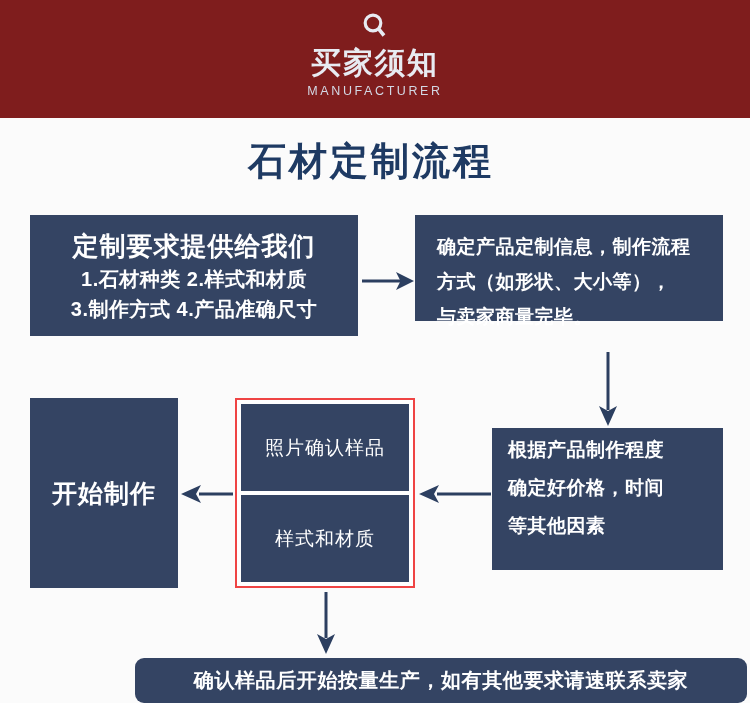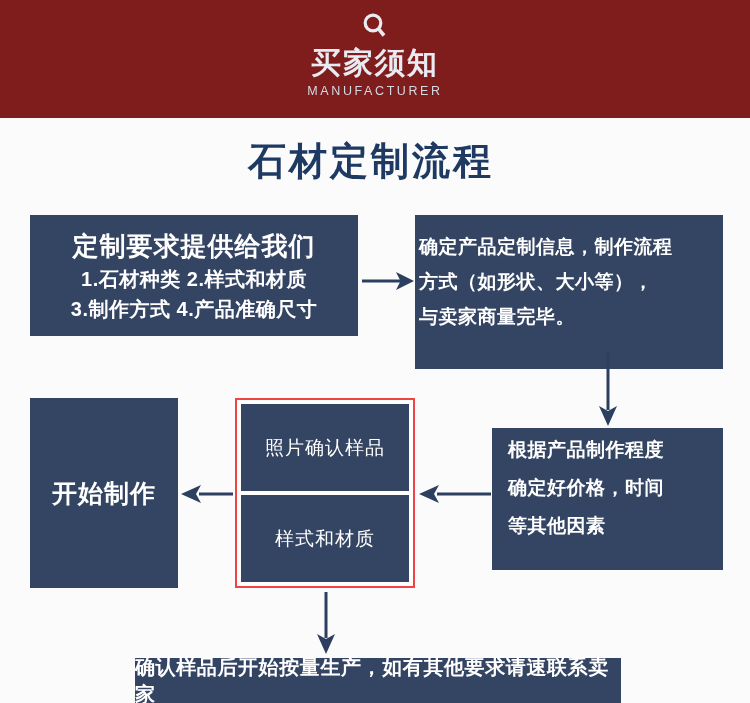--- a/index.html
+++ b/index.html
@@ -91,22 +91,22 @@
     font-size: 20px;
     font-weight: bold;
     line-height: 28px;
     letter-spacing: 0.5px;
     margin-top: 2px;
   }
 
   
   .box-confirm-info {
     left: 415px; top: 215px;
-    width: 308px; height: 154px;
-    padding: 14px 12px 0 4px;
+    width: 308px; height: 106px;
+    padding: 14px 12px 0 22px;
     text-align: left;
   }
   .box-confirm-info .bx-p {
     font-size: 19px;
     font-weight: bold;
     line-height: 35px;
     letter-spacing: 0.5px;
   }
 
   
@@ -160,24 +160,25 @@
   }
   .box-start .bx-label {
     font-size: 25px;
     font-weight: bold;
     letter-spacing: 1px;
   }
 
   
   .box-bottom {
     left: 135px; top: 658px;
-    width: 486px; height: 45px;
+    width: 612px; height: 45px;
     display: flex;
     align-items: center;
     justify-content: center;
+    border-radius: 9px;
   }
   .box-bottom .bx-label {
     font-size: 20px;
     font-weight: bold;
     letter-spacing: 0.6px;
   }
 
   
   .arrow {
     position: absolute;

